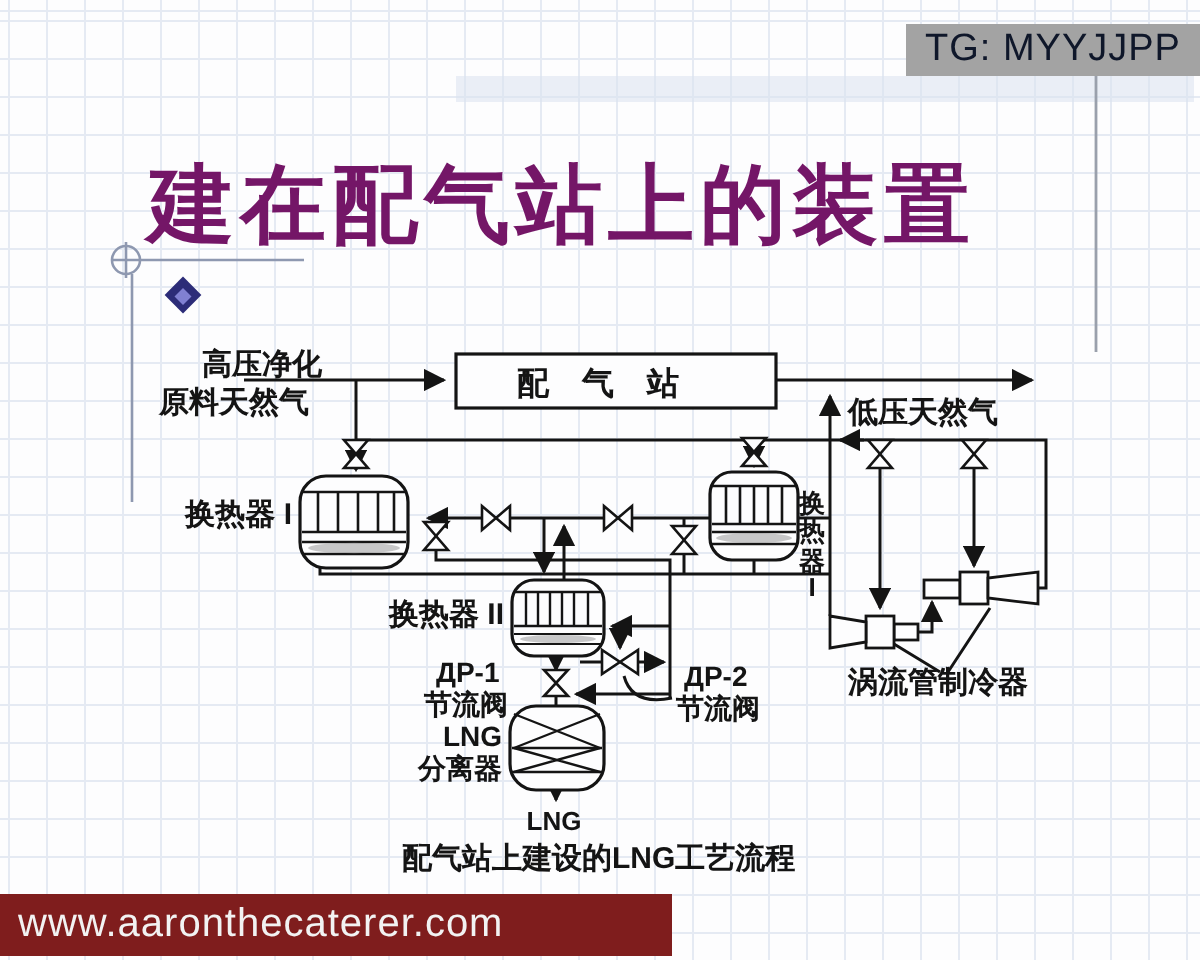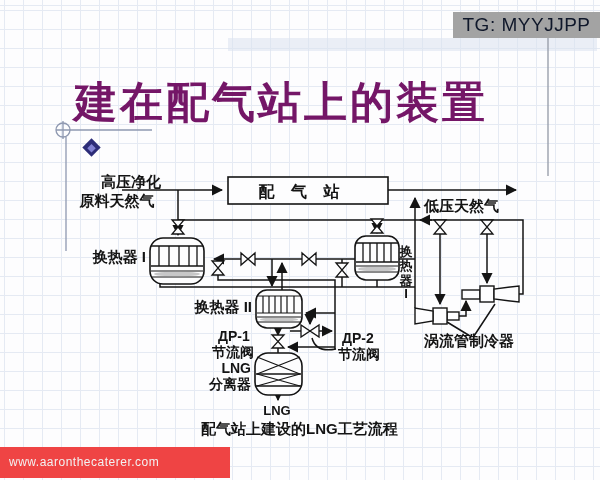--- a/index.html
+++ b/index.html
@@ -8,22 +8,22 @@
   .slide{position:absolute;inset:0;
     background-image:
       repeating-linear-gradient(0deg,#e5eaf3 0 1px,transparent 1px 19px),
       repeating-linear-gradient(90deg,#e5eaf3 0 1px,transparent 1px 19px);
     background-position:4px 6px;}
   .band{position:absolute;left:228px;top:38px;width:369px;height:13px;
         background:#dbe1ee;opacity:.55;}
   .badge-top{position:absolute;left:453px;top:12px;width:147px;height:26px;
         background:#a3a3a3;color:#0f172a;font-size:19px;line-height:26px;
         text-align:center;letter-spacing:.5px;}
-  .footer-bar{position:absolute;left:0;top:447px;width:230px;height:31px;
-        background:#ef4444;color:#f2f2f2;font-size:12px;line-height:31px;
+  .footer-bar{position:absolute;left:0;top:447px;width:336px;height:31px;
+        background:#7f1d1d;color:#f2f2f2;font-size:20px;line-height:31px;
         padding-left:9px;box-sizing:border-box;letter-spacing:.5px;}
   .title{position:absolute;left:74px;top:74px;width:480px;
         font-family:"DejaVu Serif","Liberation Serif",serif;
         font-size:43px;font-weight:700;color:#741667;letter-spacing:3px;
         white-space:nowrap;}
   .bullet-row{position:absolute;left:85px;top:141px;display:flex;align-items:center;}
   .diamond{width:13px;height:13px;background:#2c2c78;transform:rotate(45deg);
         position:relative;margin-right:9px;flex:0 0 auto;}
   .diamond .inner{position:absolute;left:3.5px;top:3.5px;width:6px;height:6px;background:#8080d2;}
   .bullet-text{font-size:20px;font-weight:700;color:#3c3c58;letter-spacing:1px;white-space:nowrap;}

